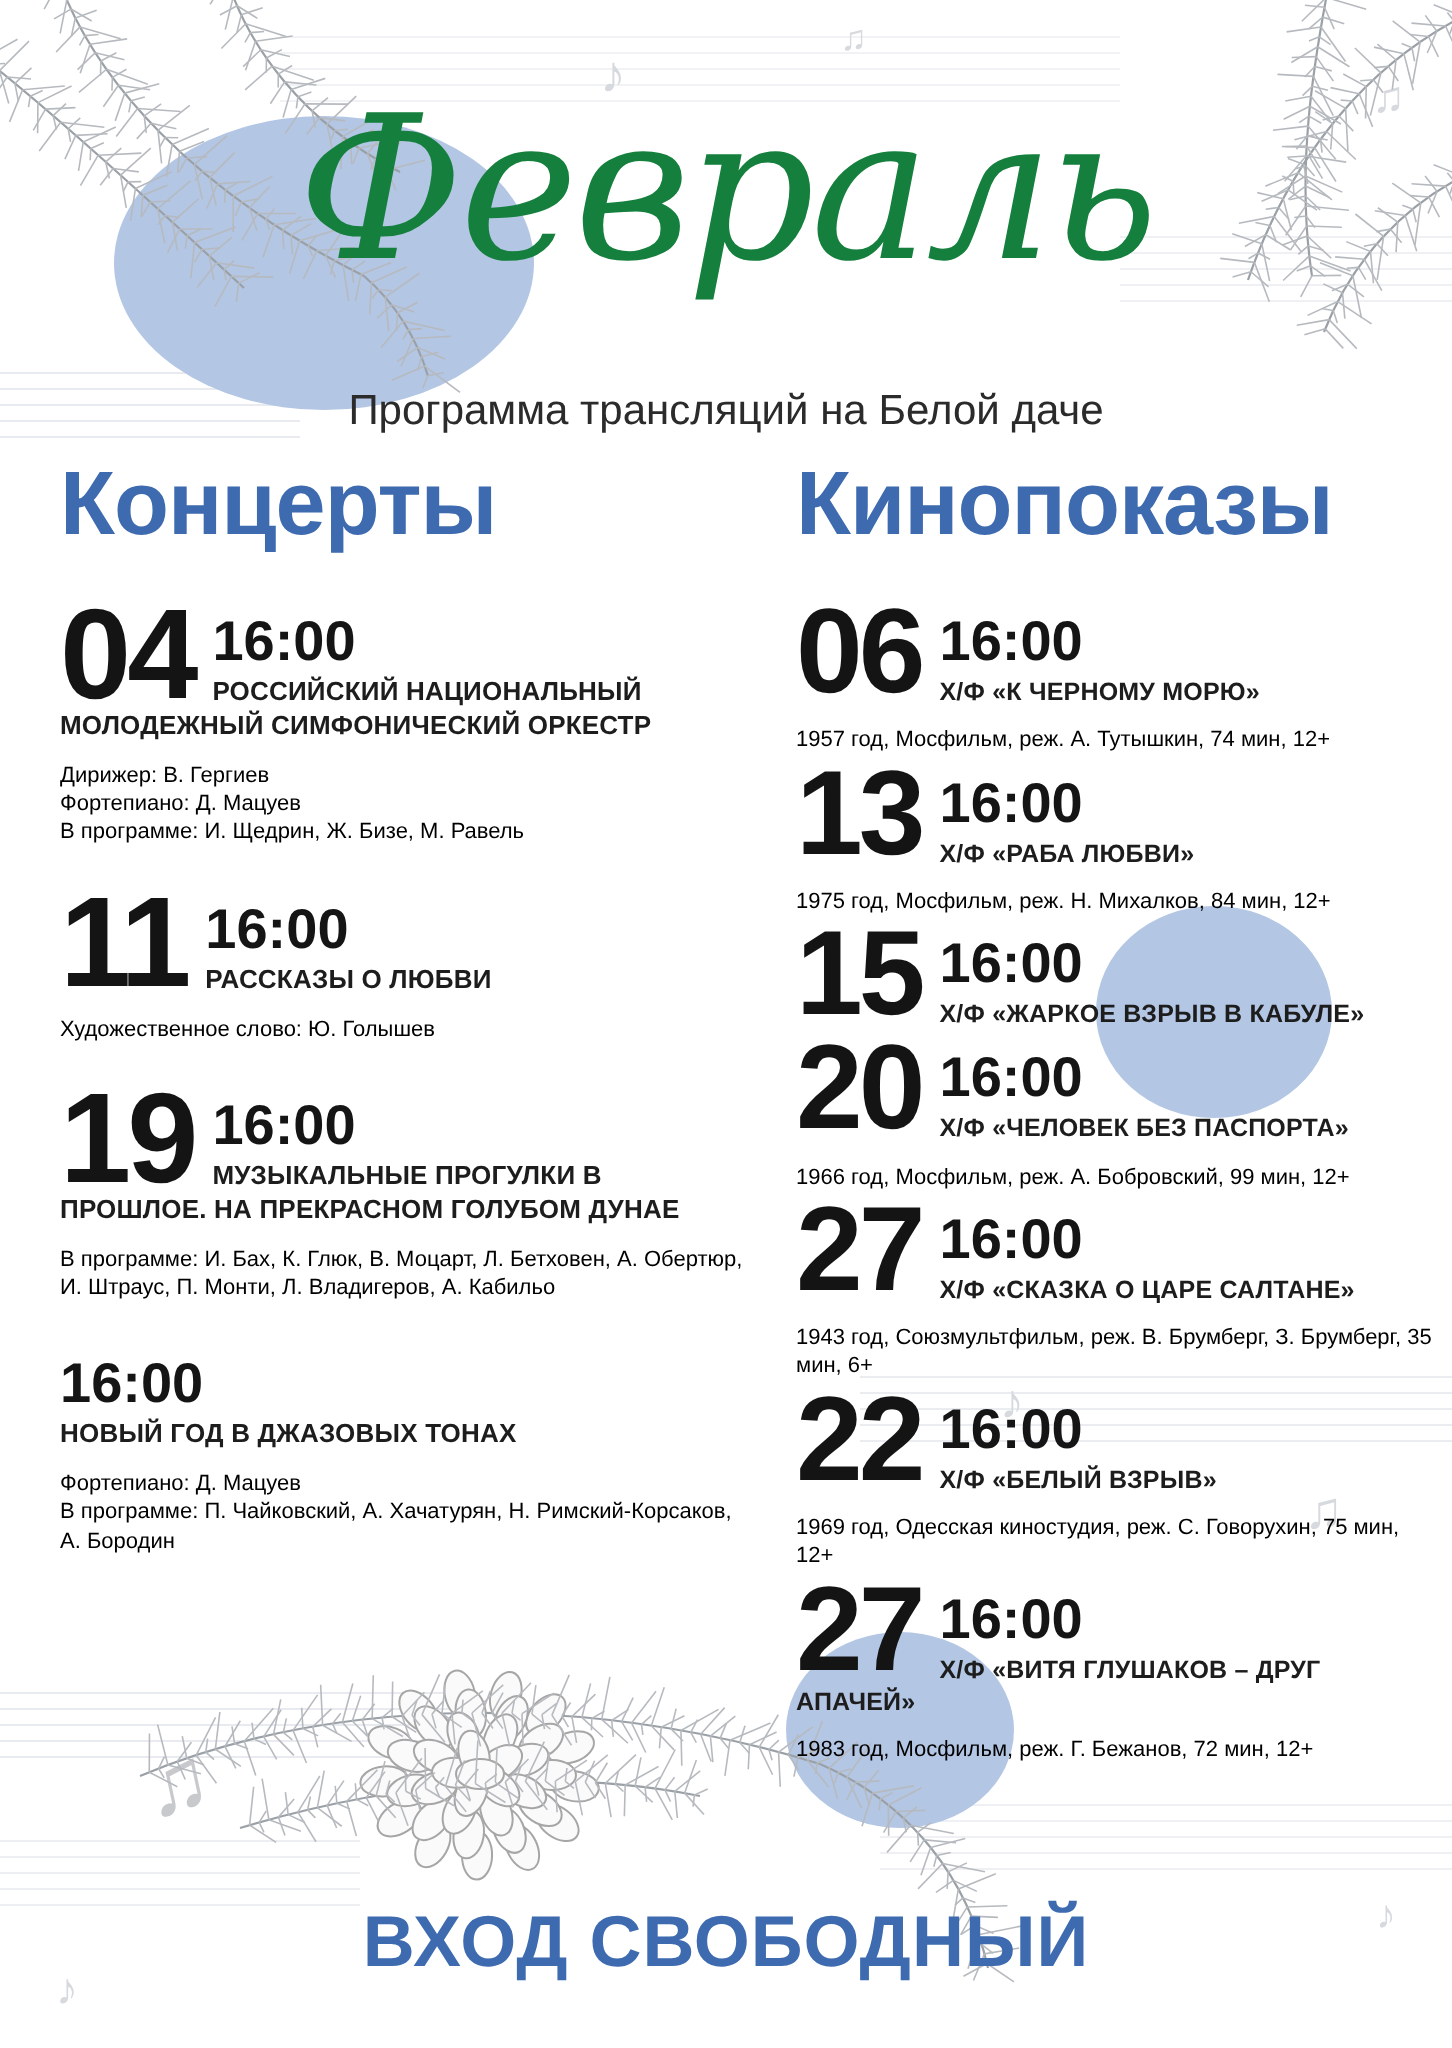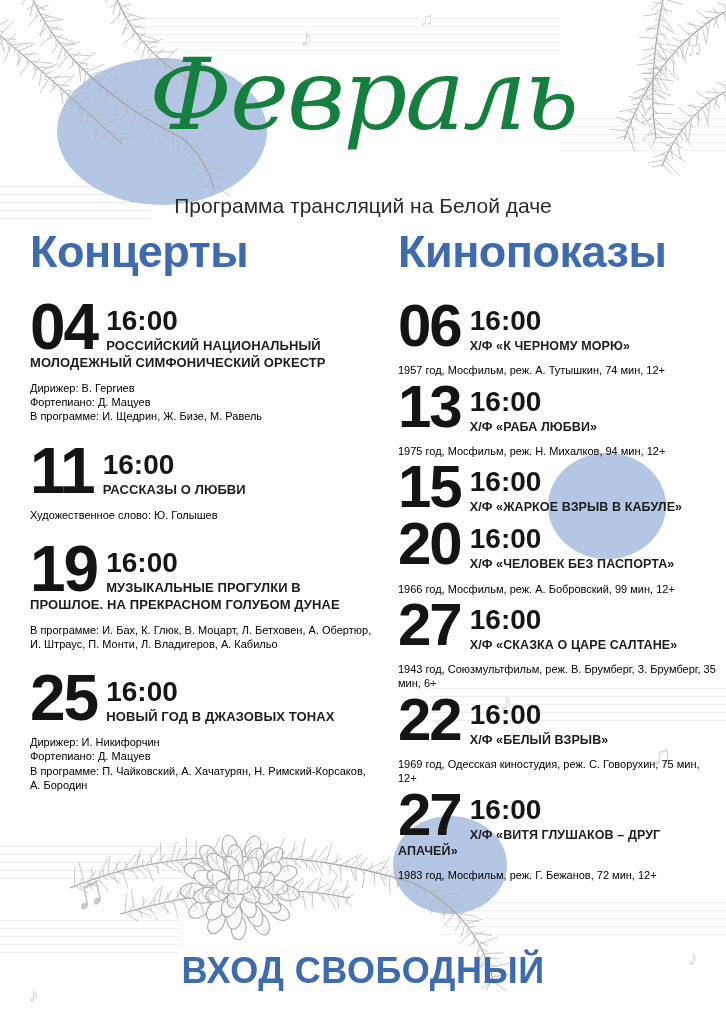--- a/index.html
+++ b/index.html
@@ -872,28 +872,26 @@
               <div class="ev-time">16:00</div>
               <div class="ev-title">МУЗЫКАЛЬНЫЕ ПРОГУЛКИ В ПРОШЛОЕ. НА ПРЕКРАСНОМ ГОЛУБОМ ДУНАЕ</div>
             </div>
           </div>
           <div class="ev-details">
             <div class="ev-detail-line">В программе: И. Бах, К. Глюк, В. Моцарт, Л. Бетховен, А. Обертюр, И. Штраус, П. Монти, Л. Владигеров, А. Кабильо</div>
           </div>
         </article>
         <article class="event">
           <div class="ev-head">
-            <span class="ev-date">25</span>
             <div class="ev-tt">
               <div class="ev-time">16:00</div>
               <div class="ev-title">НОВЫЙ ГОД В ДЖАЗОВЫХ ТОНАХ</div>
             </div>
           </div>
           <div class="ev-details">
-            <div class="ev-detail-line">Дирижер: И. Никифорчин</div>
             <div class="ev-detail-line">Фортепиано: Д. Мацуев</div>
             <div class="ev-detail-line">В программе: П. Чайковский, А. Хачатурян, Н. Римский-Корсаков, А. Бородин</div>
           </div>
         </article>
       </div>
   </section>
 
   <section class="col" id="screenings">
     <h2 class="col-heading">Кинопоказы</h2>
     <div>
@@ -911,21 +909,21 @@
         </article>
         <article class="event">
           <div class="ev-head">
             <span class="ev-date">13</span>
             <div class="ev-tt">
               <div class="ev-time">16:00</div>
               <div class="ev-title">Х/Ф «РАБА ЛЮБВИ»</div>
             </div>
           </div>
           <div class="ev-details">
-            <div class="ev-detail-line">1975 год, Мосфильм, реж. Н. Михалков, 94 мин, 12+</div>
+            <div class="ev-detail-line">1975 год, Мосфильм, реж. Н. Михалков, 84 мин, 12+</div>
           </div>
         </article>
         <article class="event">
           <div class="ev-head">
             <span class="ev-date">15</span>
             <div class="ev-tt">
               <div class="ev-time">16:00</div>
               <div class="ev-title">Х/Ф «ЖАРКОЕ ВЗРЫВ В КАБУЛЕ»</div>
             </div>
           </div>

